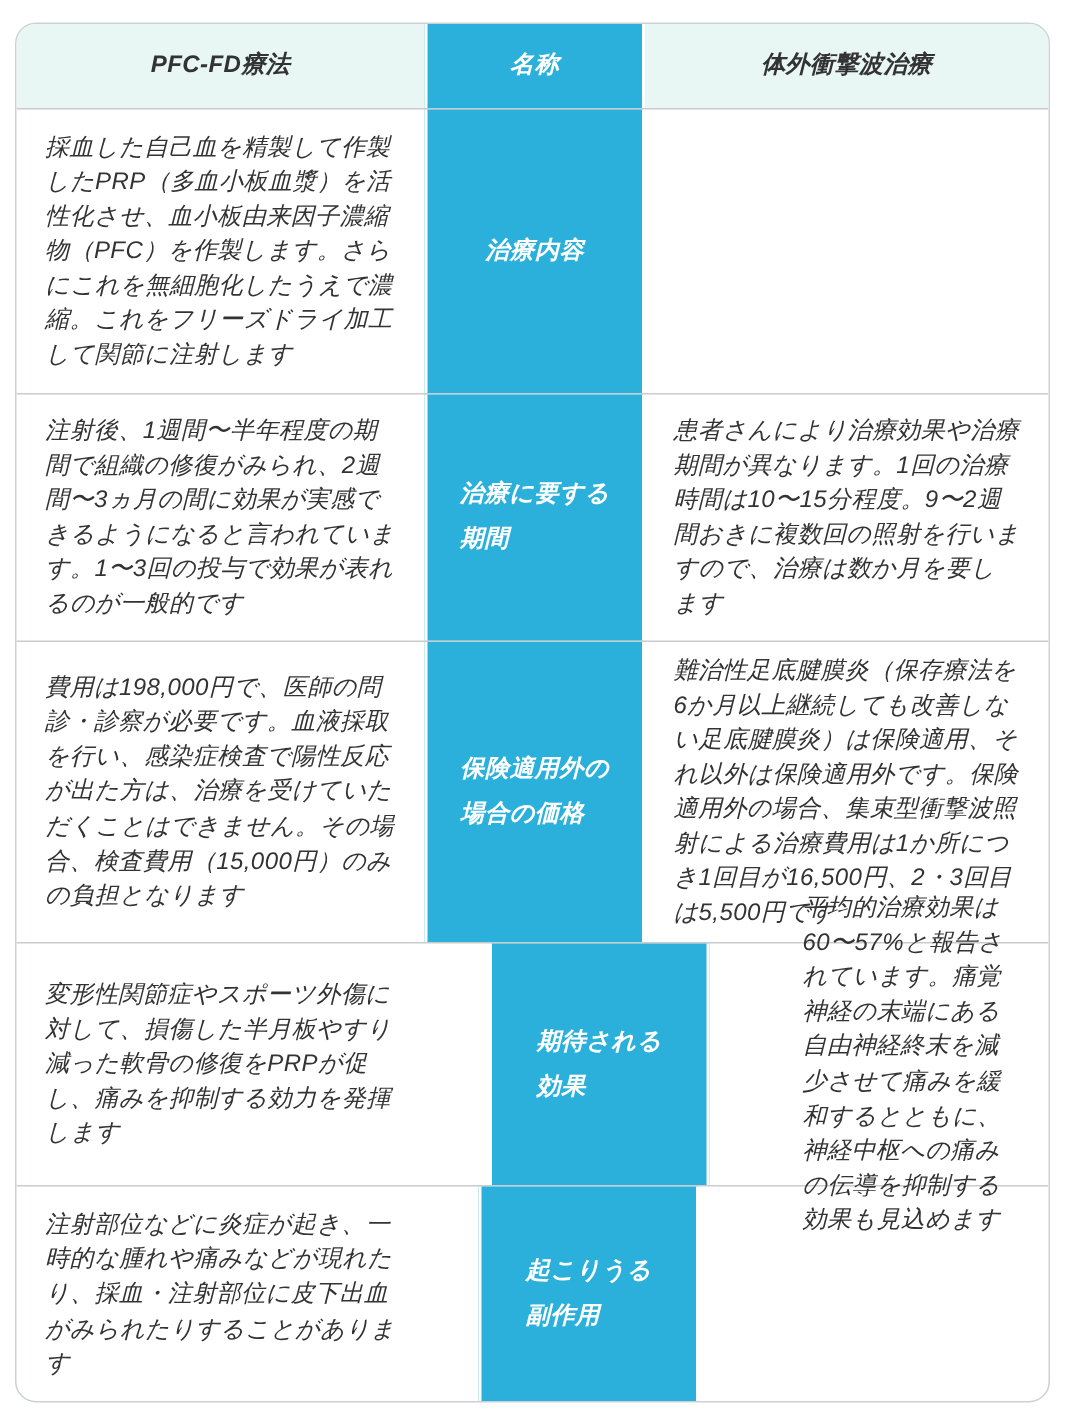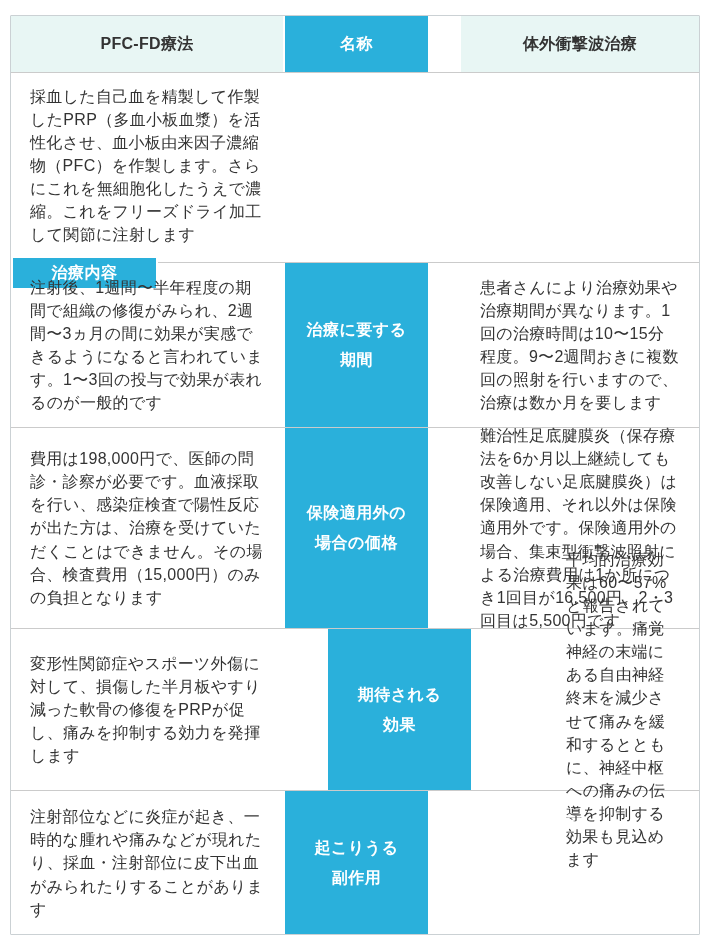--- a/index.html
+++ b/index.html
@@ -14,59 +14,59 @@
   body{
     width:710px;height:944px;
     font-family:"Liberation Sans","DejaVu Sans",sans-serif;
     color:var(--text);
     position:relative;
   }
   .table{
     position:absolute;left:10px;top:15px;
     width:690px;height:920px;
     border:1px solid var(--outer-border);
-    border-radius:1px;
+    border-radius:14px;
     overflow:hidden;
     background:#ffffff;
+    font-style:italic;
   }
   .row{
     display:flex;
     width:100%;
   }
   .row + .row{border-top:1px solid var(--divider);}
   .row:nth-child(1){height:56px;}
-  .row:nth-child(2){height:190px;flex-direction:column;}
+  .row:nth-child(2){height:190px;}
   .row:nth-child(3){height:165px;}
   .row:nth-child(4){height:201px;}
   .row:nth-child(5){height:162px;gap:43px;}
-  .row:nth-child(6){height:145px;}
+  .row:nth-child(6){height:145px;gap:36px;}
   .cell{
     display:flex;
     align-items:center;
   }
   .side{
     width:272px;
     padding:12px 19px;
     font-size:16px;
     line-height:1.44;
     letter-spacing:0.3px;
     text-align:left;
   }
-  .side.right{width:271px;flex:1;margin-left:31px;}
+  .side.right{width:271px;flex:1;}
   .mid{
     width:147px;
     background:var(--accent);
     border-left:2px solid #ffffff;
     border-right:2px solid #ffffff;
     color:#ffffff;
     font-weight:bold;
     font-size:16px;
     line-height:1.85;
     justify-content:center;
-    text-align:center;
     white-space:pre-line;
     letter-spacing:0.5px;
   }
   .header .side{
     background:var(--header-bg);
     font-weight:bold;
     justify-content:center;
     text-align:center;
     padding:8px 10px;
   }

